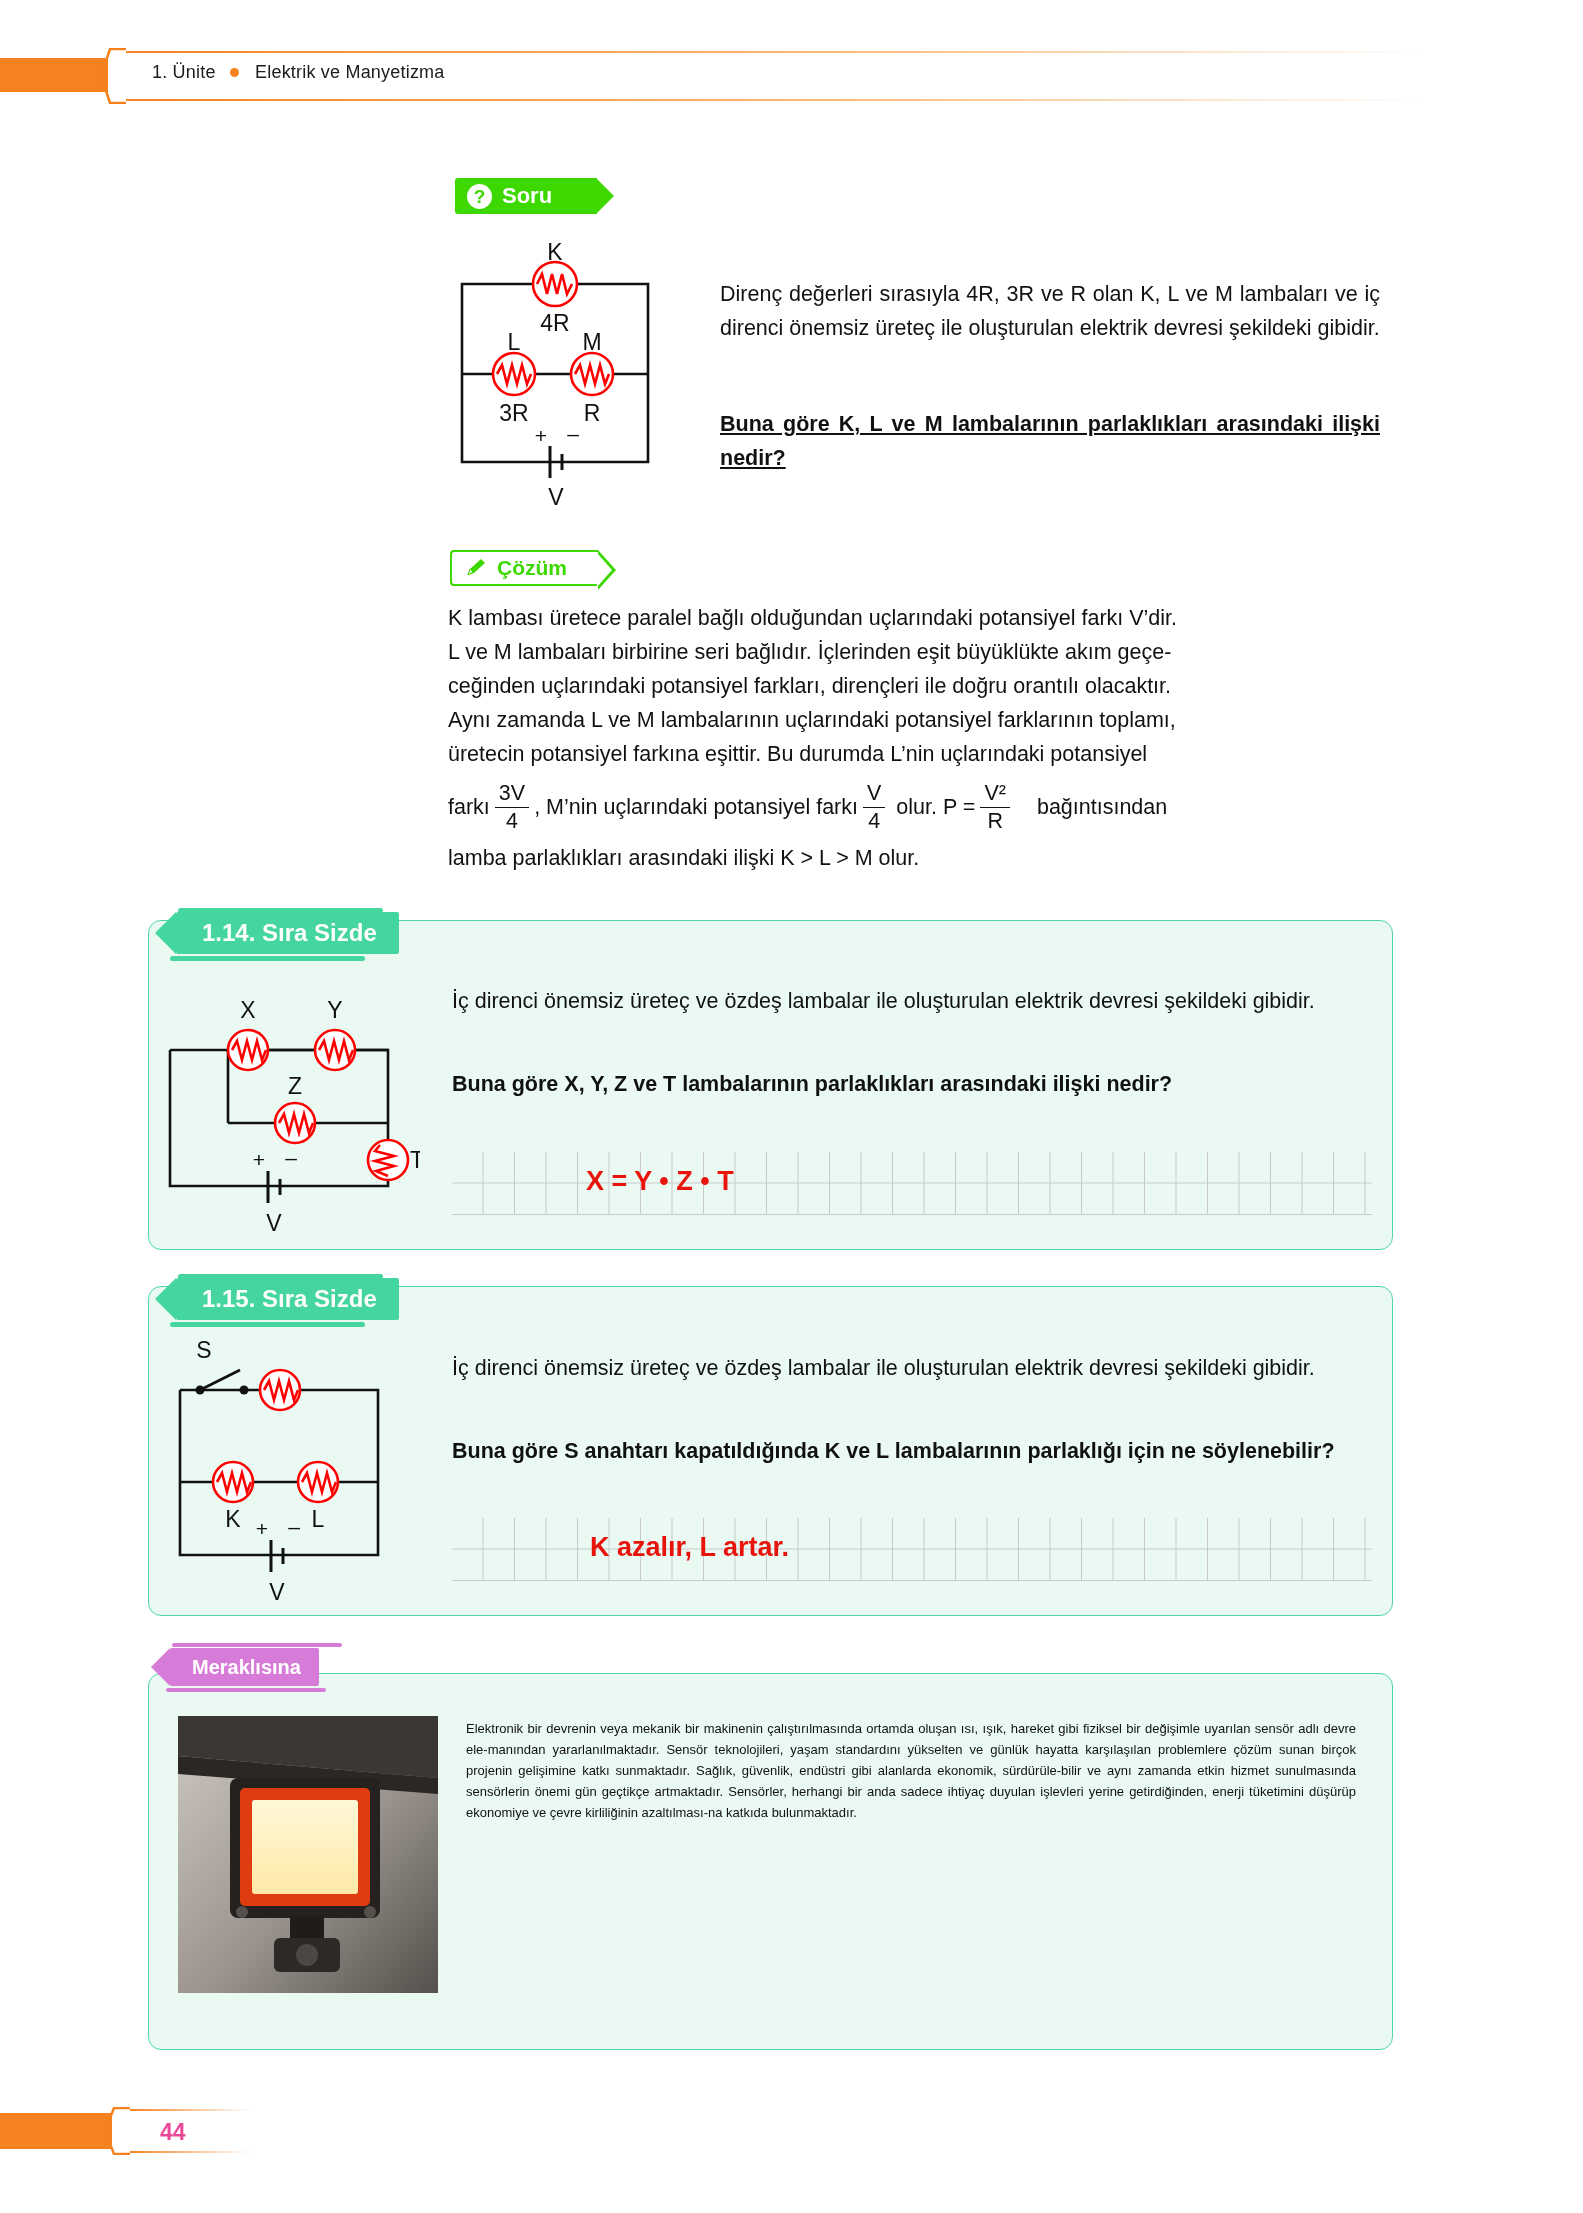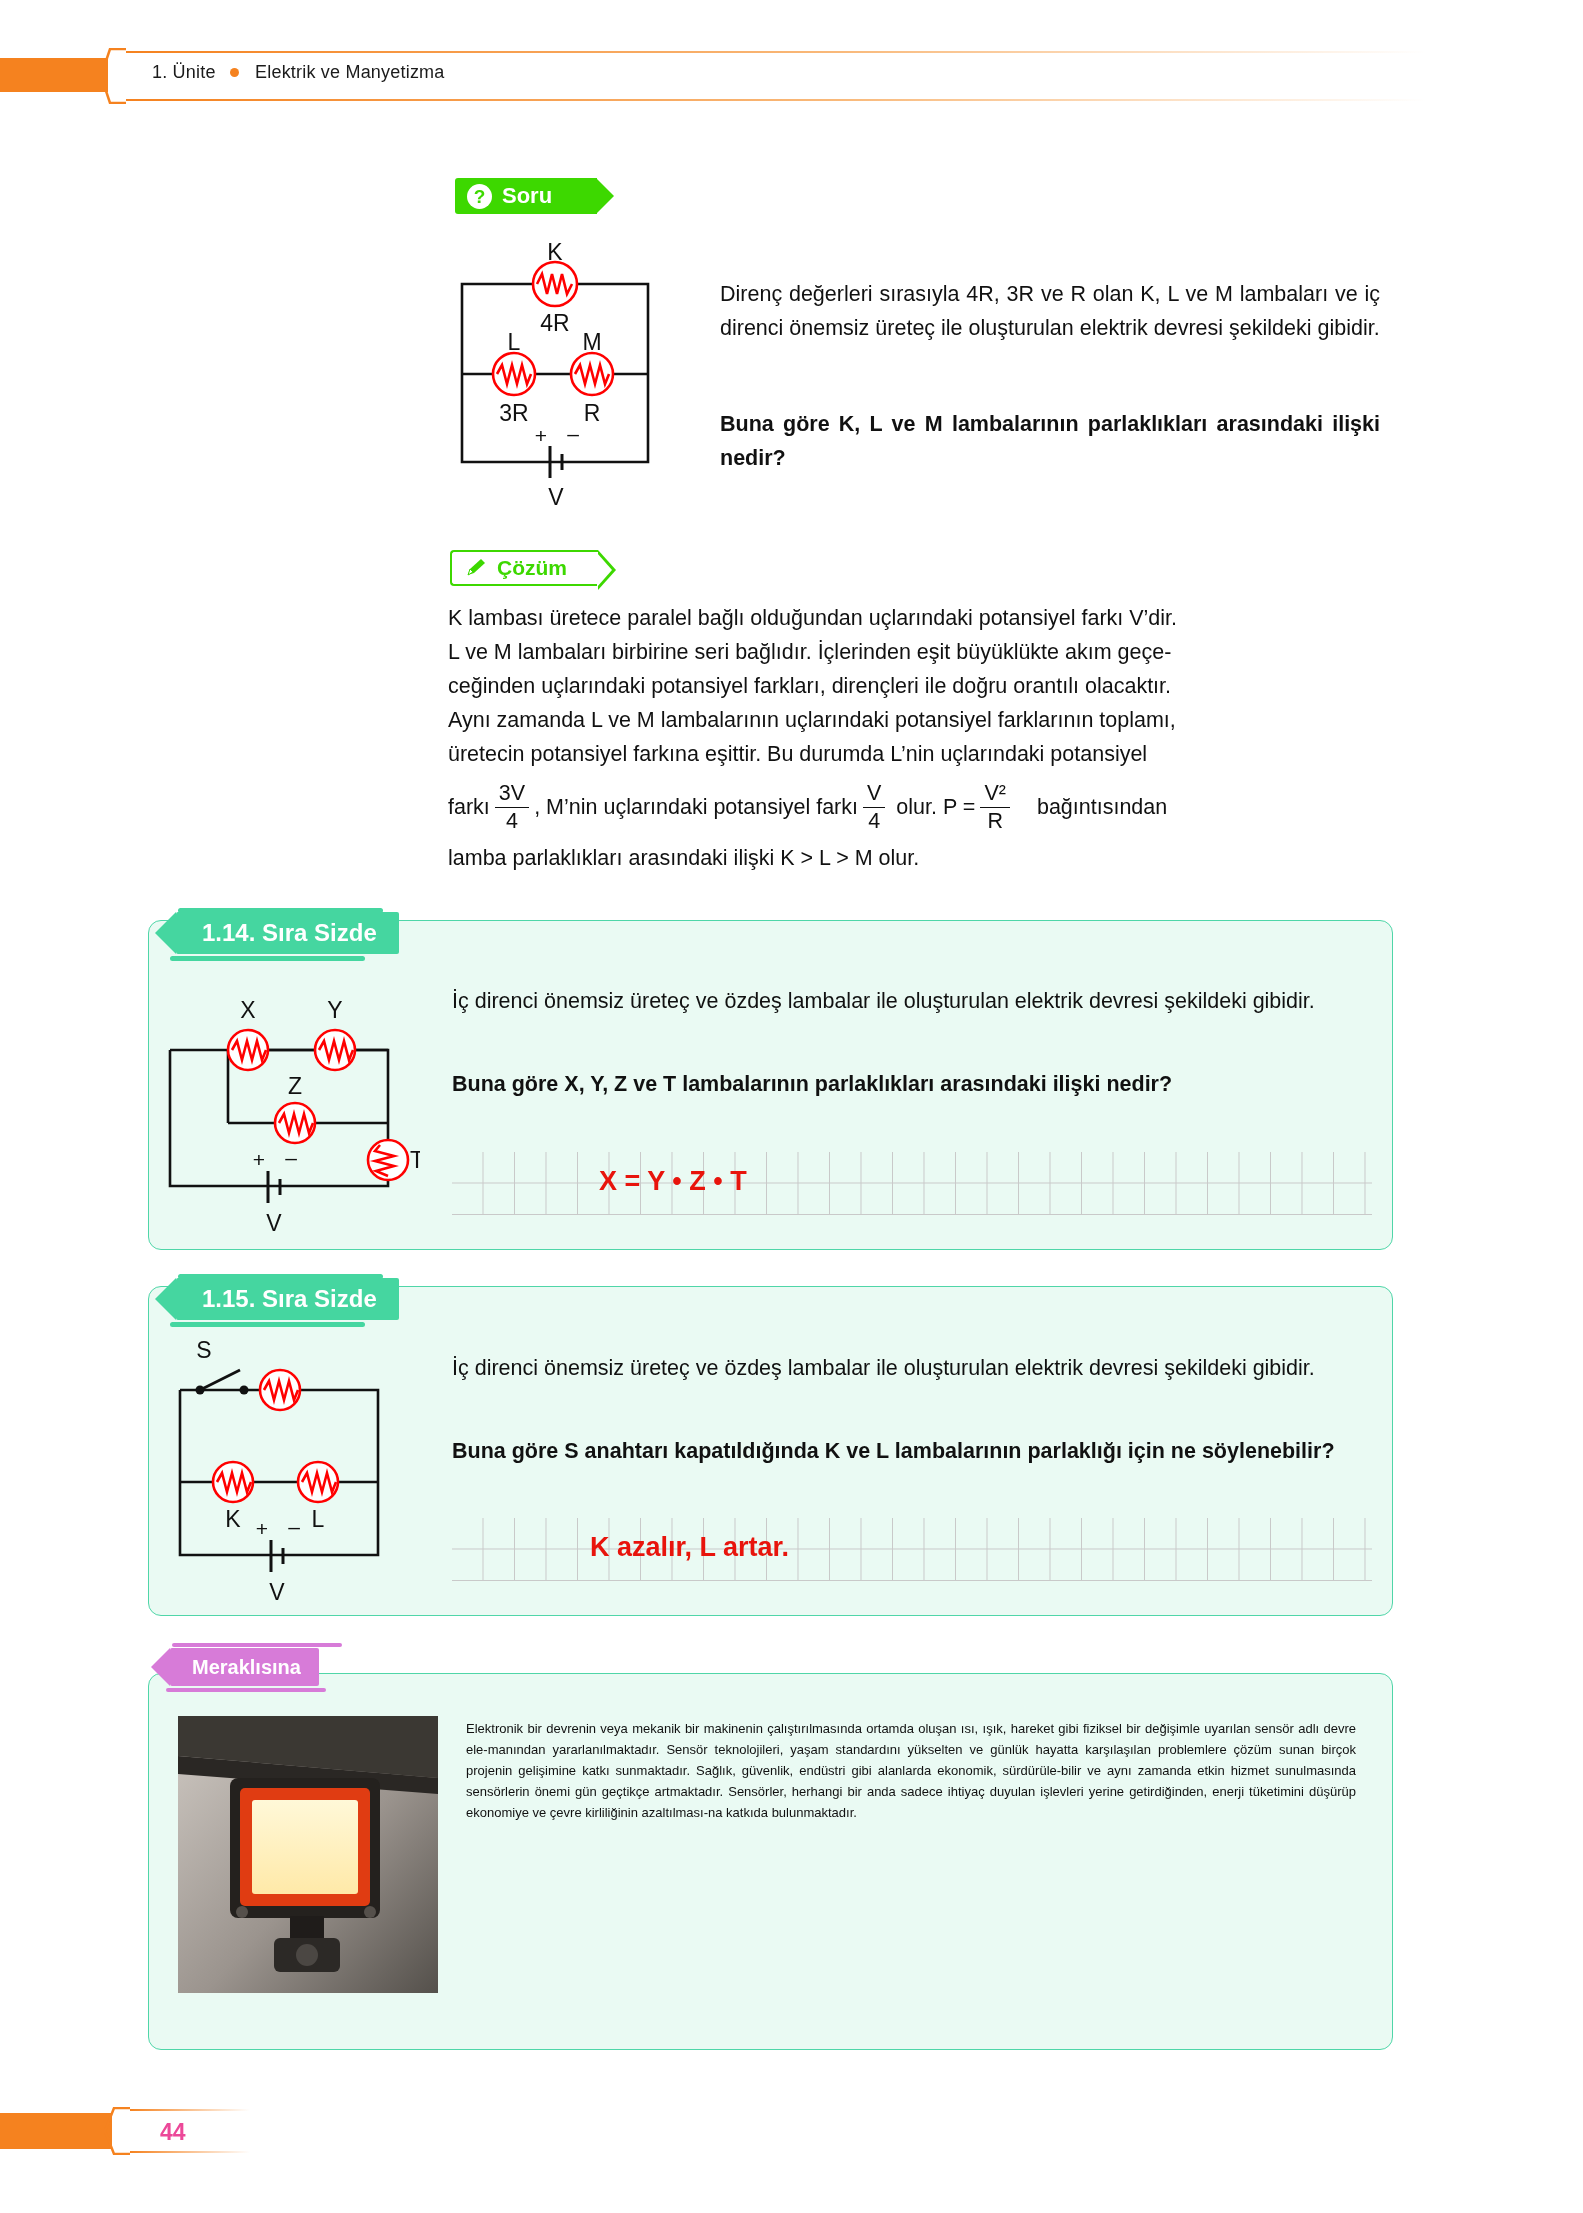--- a/index.html
+++ b/index.html
@@ -206,21 +206,21 @@
   <text class="lbl" x="152" y="193" text-anchor="middle">R</text>
 
   <line x1="110" y1="218" x2="110" y2="250" stroke="#111" stroke-width="3"></line>
   <line x1="122" y1="226" x2="122" y2="242" stroke="#111" stroke-width="3"></line>
   <text class="lbl-sm" x="101" y="215" text-anchor="middle">+</text>
   <text class="lbl-sm" x="133" y="213" text-anchor="middle">–</text>
   <text class="lbl" x="116" y="277" text-anchor="middle">V</text>
 </svg>
 
 <div class="ptext" style="left:720px; top:278px; width:660px;">Direnç değerleri sırasıyla 4R, 3R ve R olan K, L ve M lambaları ve iç direnci önemsiz üreteç ile oluşturulan elektrik devresi şekildeki gibidir.</div>
-<div class="ptext bold" style="left:720px; top:408px; width:660px;">Buna göre K, L ve M lambalarının parlaklıkları arasındaki ilişki nedir?</div>
+<div class="ptext bold" style="left:720px; top:408px; width:660px;text-decoration:underline;">Buna göre K, L ve M lambalarının parlaklıkları arasındaki ilişki nedir?</div>
 
 <div class="tag tag-cozum" style="left:450px; top:550px; width:148px;">
   <span class="pencil">
     <svg width="24" height="22" viewBox="0 0 24 22">
       <path d="M4 18 L6 12 L17 2 L21 6 L10 16 Z" fill="#3DD800"></path>
       <path d="M4 18 L6 12 L9 15 Z" fill="#fff" stroke="#3DD800" stroke-width="1"></path>
     </svg>
   </span>
   <span>Çözüm</span>
 </div>
@@ -288,21 +288,21 @@
   <line x1="140" y1="211" x2="140" y2="227" stroke="#111" stroke-width="3"></line>
   <text class="lbl-sm" x="119" y="199" text-anchor="middle">+</text>
   <text class="lbl-sm" x="151" y="197" text-anchor="middle">–</text>
   <text class="lbl" x="134" y="263" text-anchor="middle">V</text>
 </svg>
 
 <div class="ptext" style="left:452px; top:985px; width:915px;">İç direnci önemsiz üreteç ve özdeş lambalar ile oluşturulan elektrik devresi şekildeki gibidir.</div>
 <div class="ptext bold" style="left:452px; top:1068px; width:915px;">Buna göre X, Y, Z ve T lambalarının parlaklıkları arasındaki ilişki nedir?</div>
 
 <div class="grid" style="left:452px; top:1152px; width:920px; height:63px;"></div>
-<div class="answer" style="left:586px; top:1166px;margin-left:13px;">X = Y • Z • T</div>
+<div class="answer" style="left:586px; top:1166px;">X = Y • Z • T</div>
 
 <div class="panel" style="left:148px; top:1286px; width:1245px; height:330px;"></div>
 <div class="tag-deco-top" style="left:178px; top:1274px; width:205px;"></div>
 <div class="tag-deco-bot" style="left:170px; top:1322px; width:195px;"></div>
 <div class="panel-tag" style="left:176px; top:1278px;">
   <span>1.15. Sıra Sizde</span>
 </div>
 
 <svg style="position:absolute; left:140px; top:1330px;" width="280" height="280" viewBox="0 0 280 280">
 

